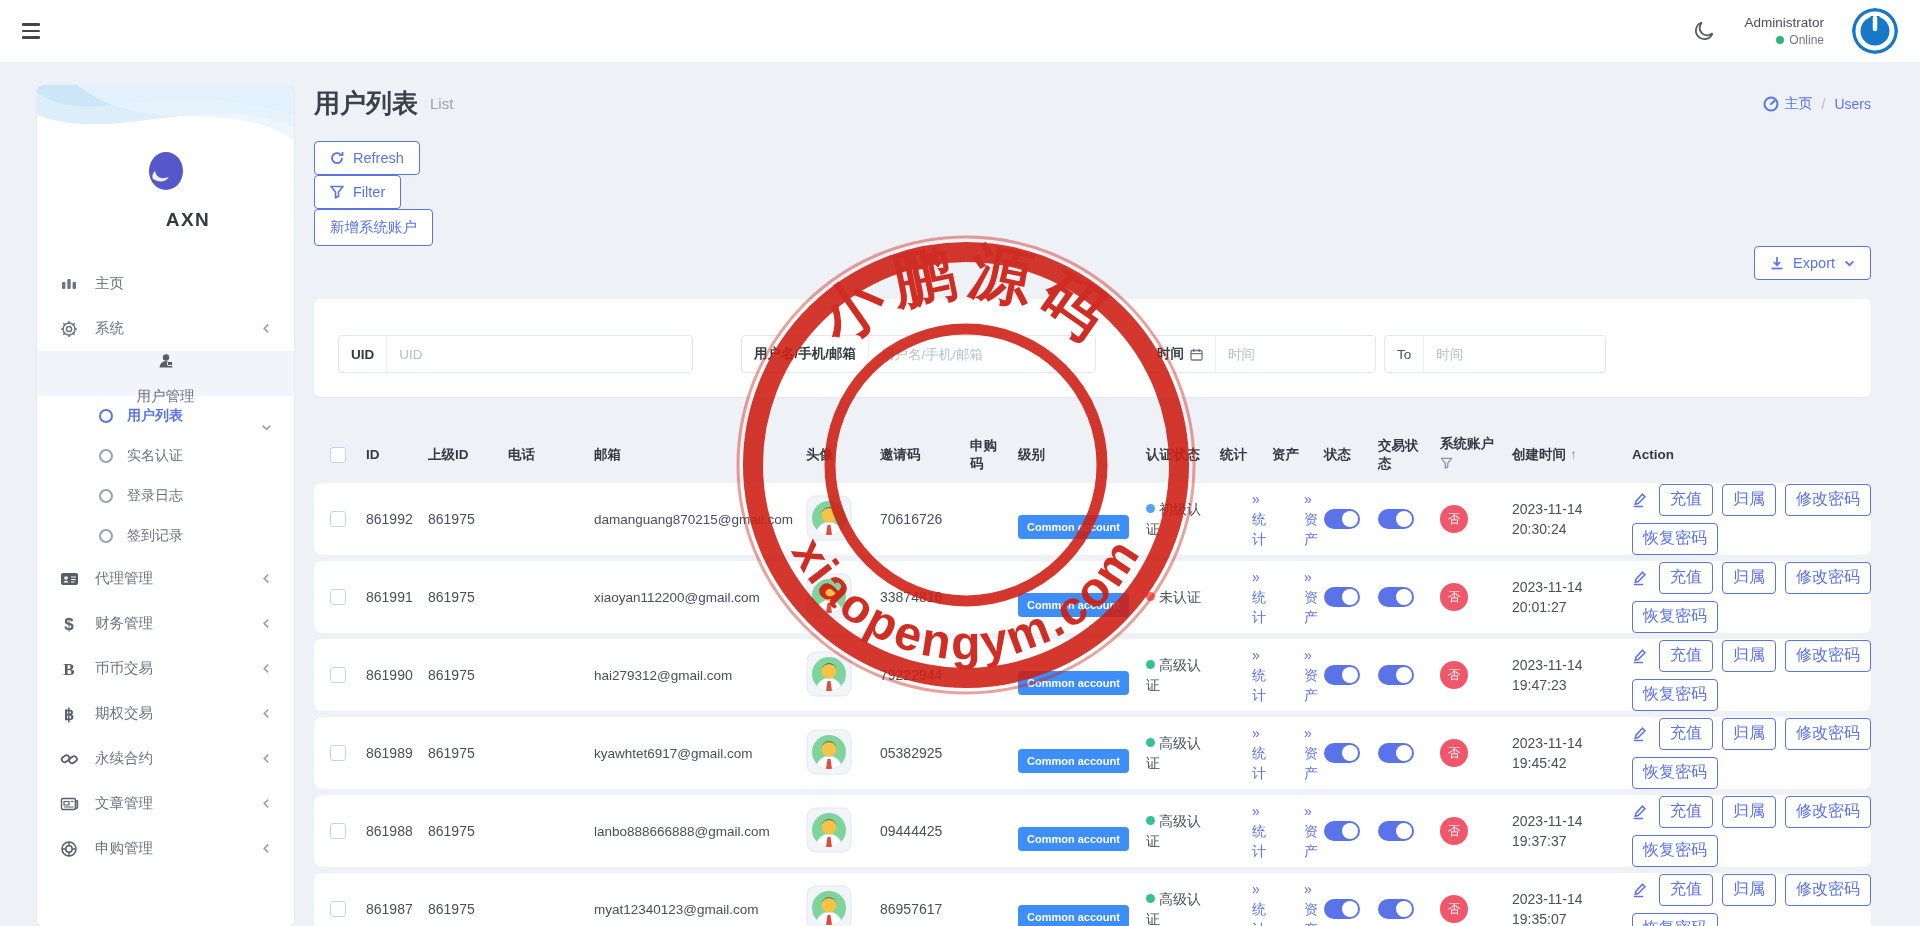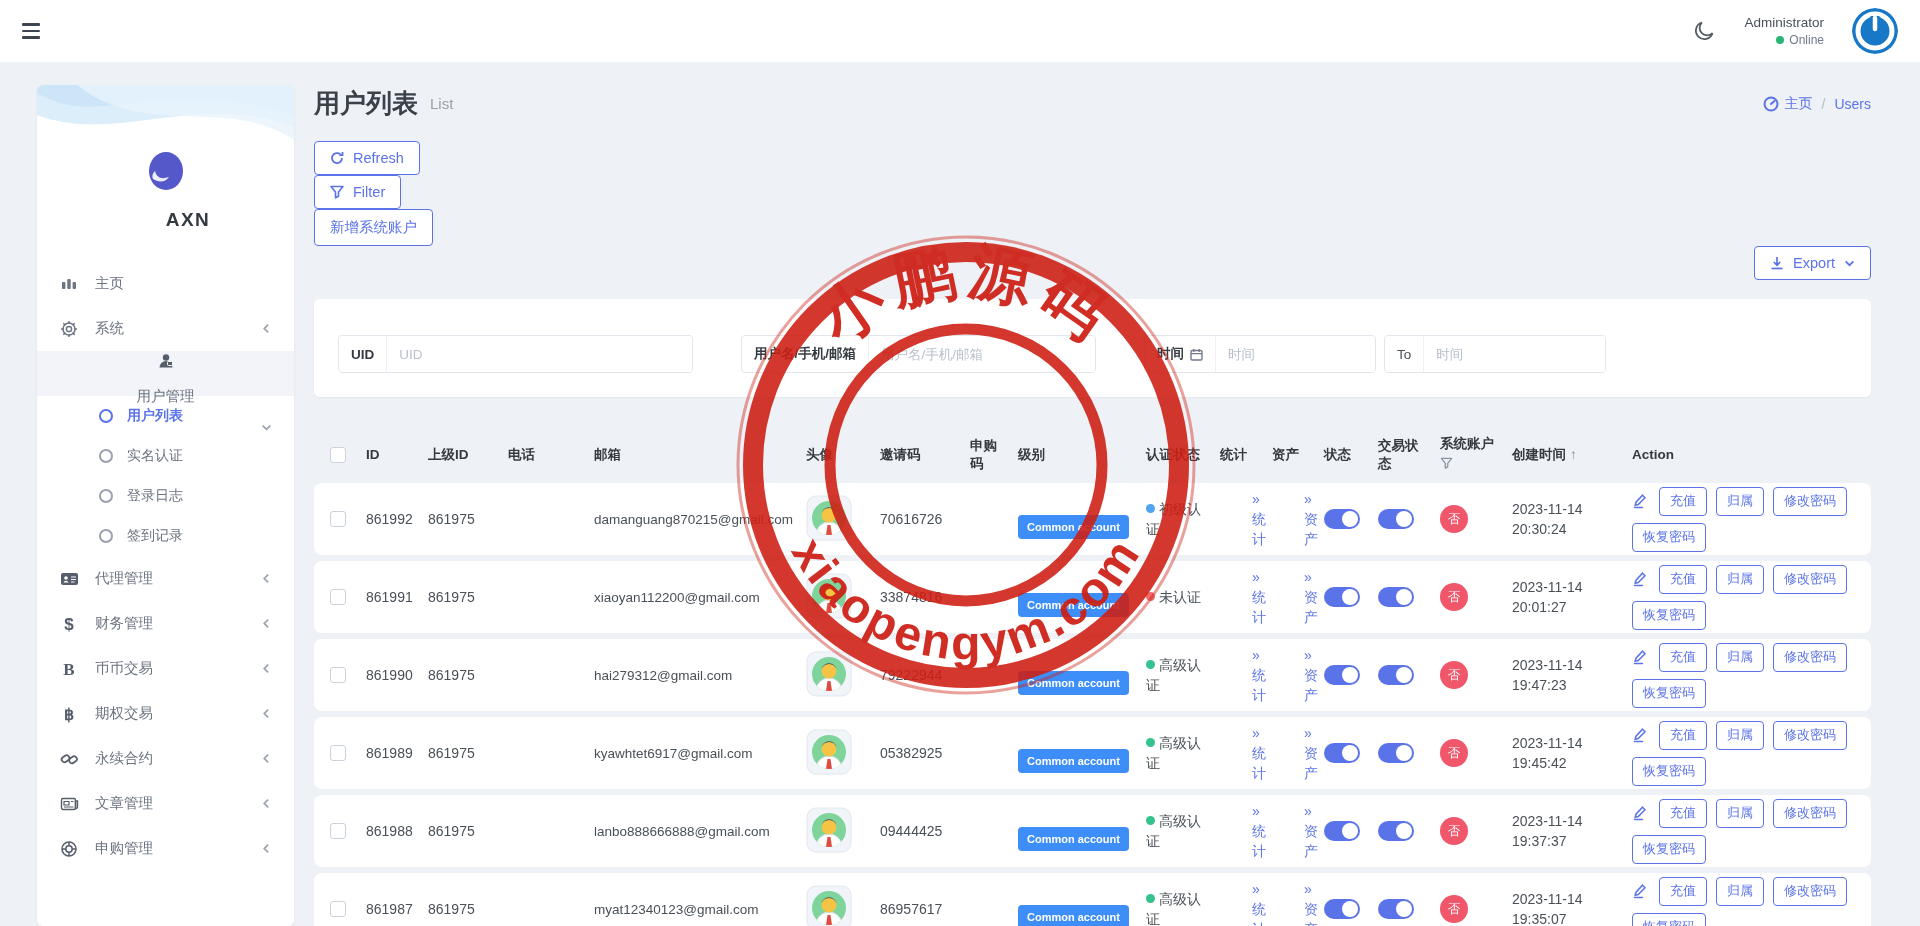--- a/index.html
+++ b/index.html
@@ -67,21 +67,21 @@
   .level-badge { display:inline-block; background:#3d8ef8; color:#fff; font-size:11px; font-weight:700; padding:6px 9px; border-radius:4px; white-space:nowrap;margin-top:16px; }
   .auth-cell { display:inline-block; max-width:62px; line-height:1.45; }
   .auth-dot { display:inline-block; width:9px; height:9px; border-radius:50%; margin-right:4px; vertical-align:1px; }
   .link-col { color:#5b73e8; max-width:42px; display:inline-block; line-height:1.45; cursor:pointer;margin-left:32px; }
   .switch { width:36px; height:20px; border-radius:12px; background:#5b73e8; position:relative; cursor:pointer; }
   .switch::after { content:""; position:absolute; right:2px; top:2px; width:16px; height:16px; background:#fff; border-radius:50%; }
   .circle-badge { width:28px; height:28px; border-radius:50%; background:#f0576b; color:#fff; font-size:12.5px; display:flex; align-items:center; justify-content:center; cursor:pointer; }
   .created-cell { line-height:1.45; }
   .action-cell { display:flex; flex-direction:column; gap:7px; }
   .action-line { display:flex; align-items:center; gap:9px; }
-  .btn-xs { border:1px solid #5b73e8; color:#5b73e8; background:#fff; border-radius:4px; padding:4.5px 10px; font-size:13px; cursor:pointer; white-space:nowrap; }
+  .btn-xs { border:1px solid #5b73e8; color:#5b73e8; background:#fff; border-radius:4px; padding:4.5px 10px; font-size:16px; cursor:pointer; white-space:nowrap; }
   .edit-pencil { width:18px; height:18px; color:#5b73e8; cursor:pointer; }
   .sort-arrow { color:#8a93a2; font-weight:400; margin-left:4px; }
   .th-funnel { display:block; color:#8a93a2; margin-top:3px; }
   .partial-row { background:#fff; border-radius:8px 8px 0 0; height:22px; }
 
   
   .stamp { position:absolute; left:701px; top:200px; z-index:40; pointer-events:none; opacity:.93; }
 </style>
 </head>
 <body>

